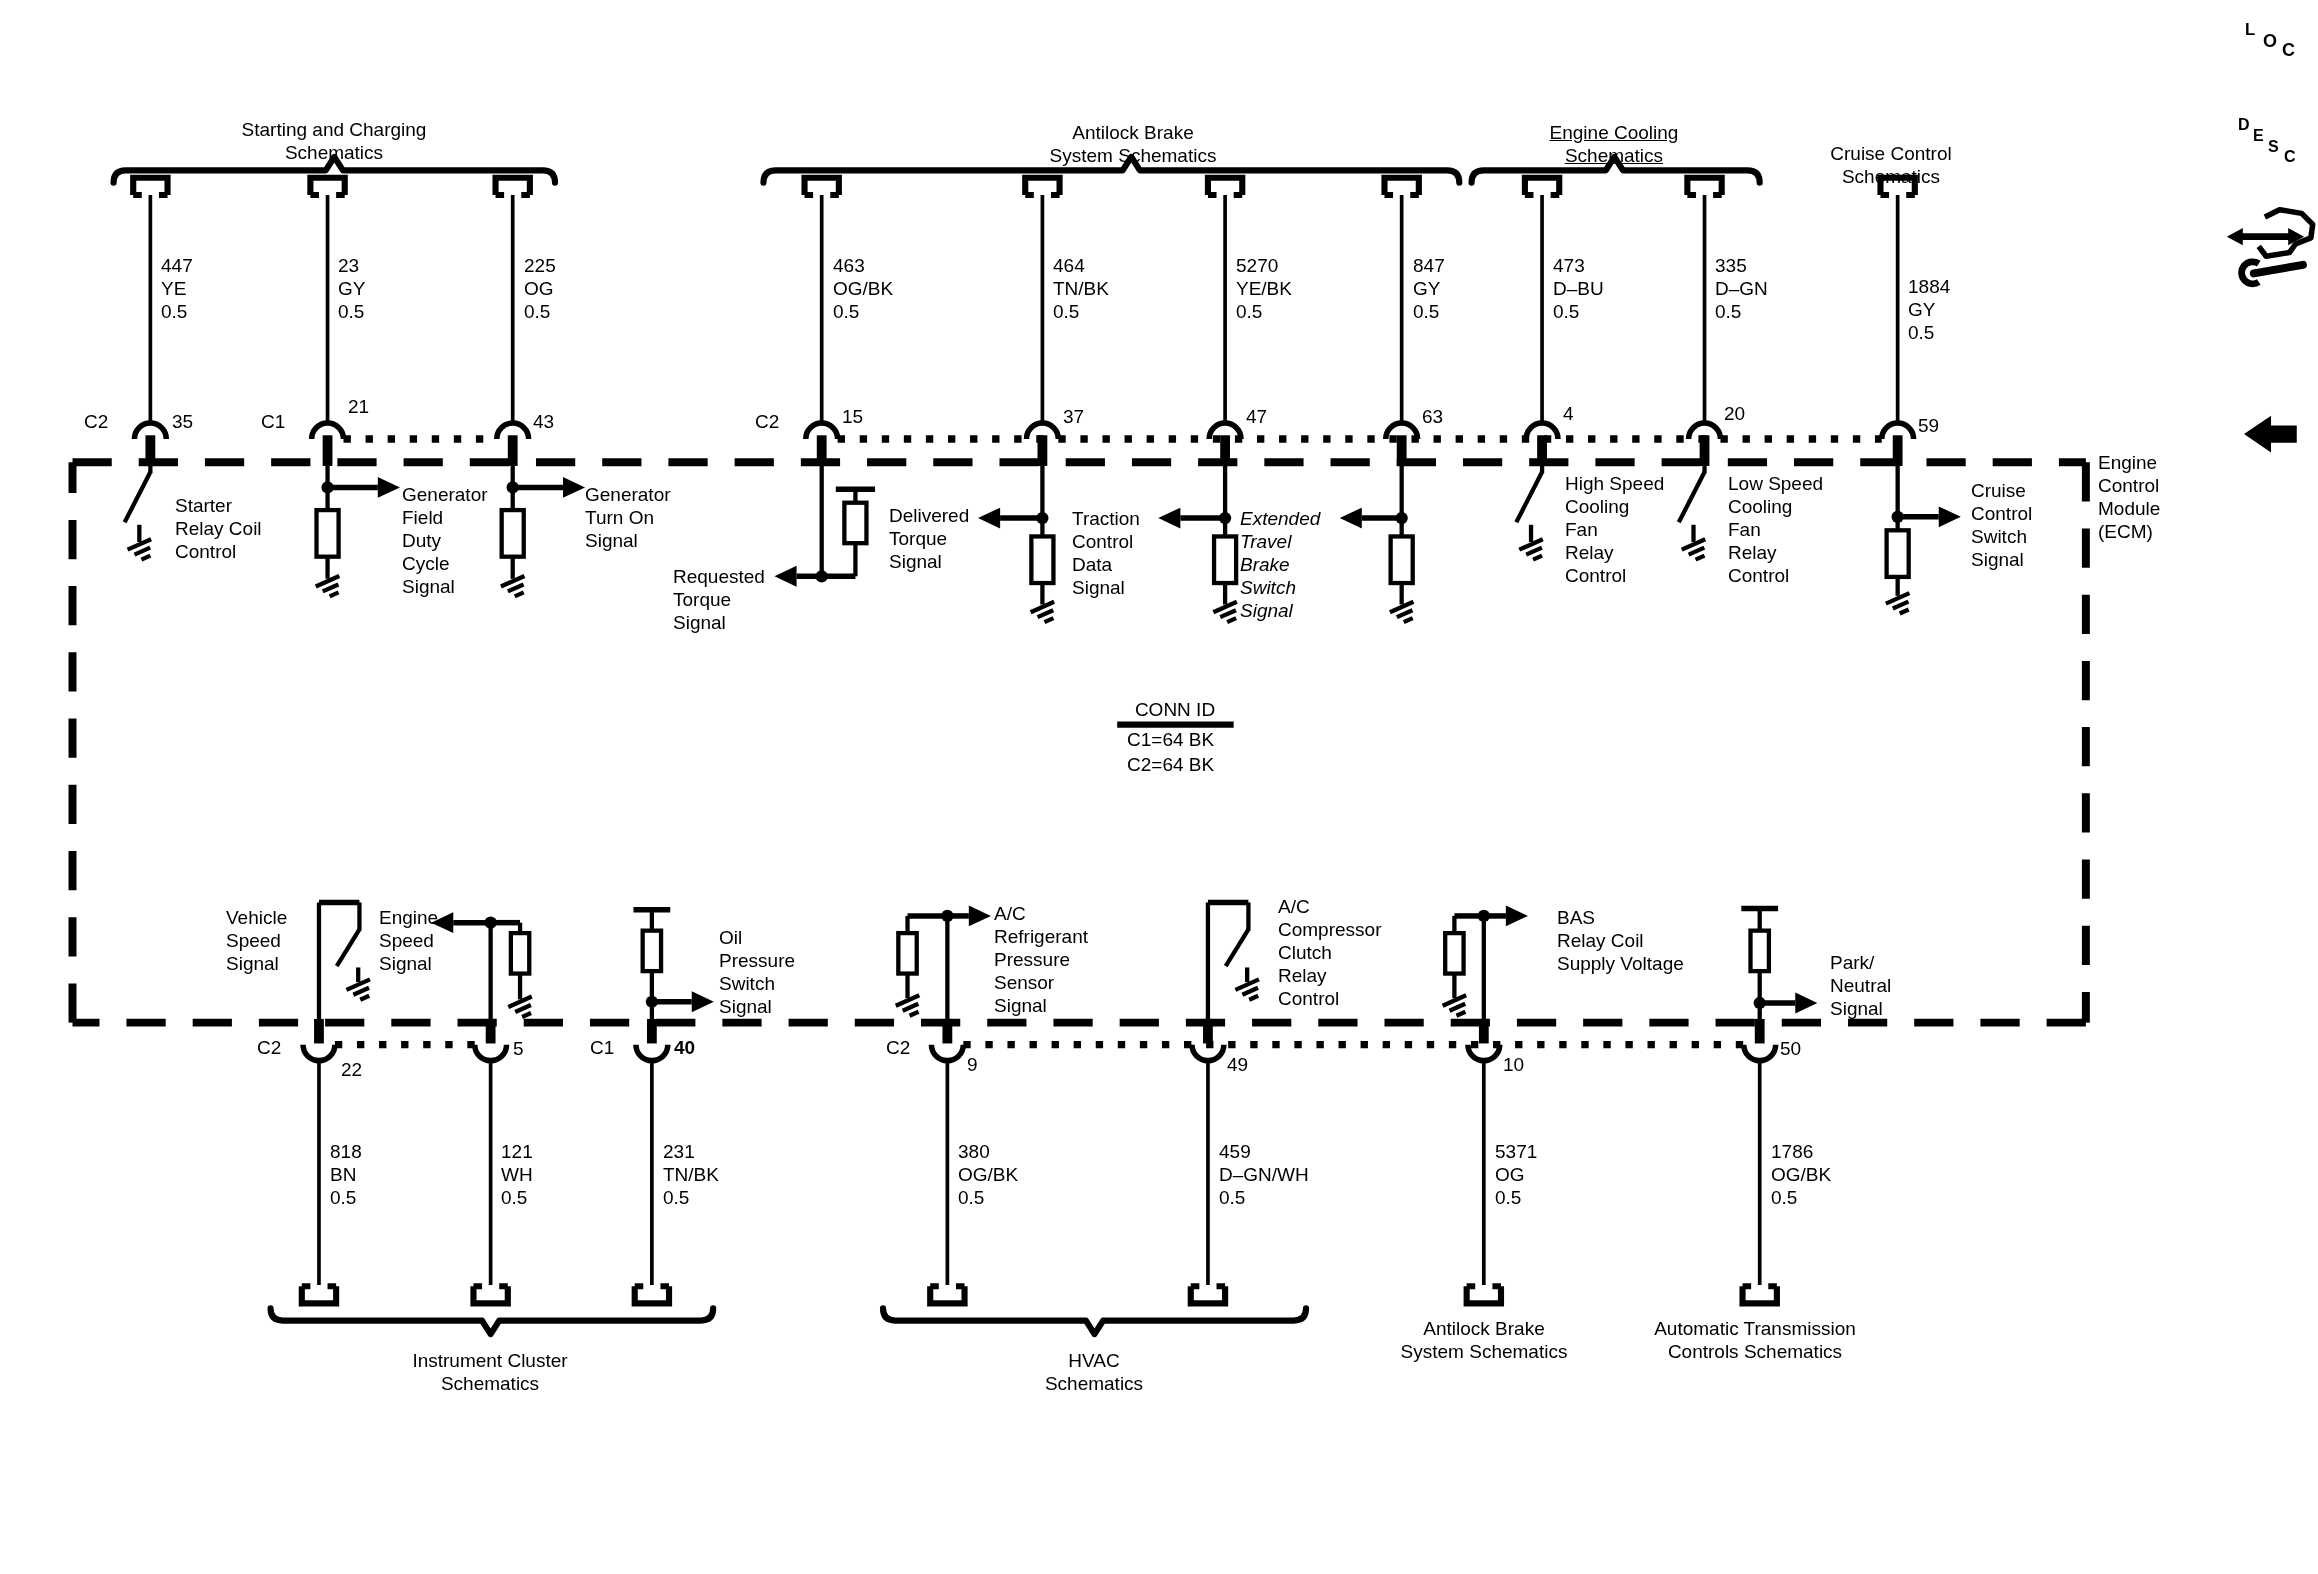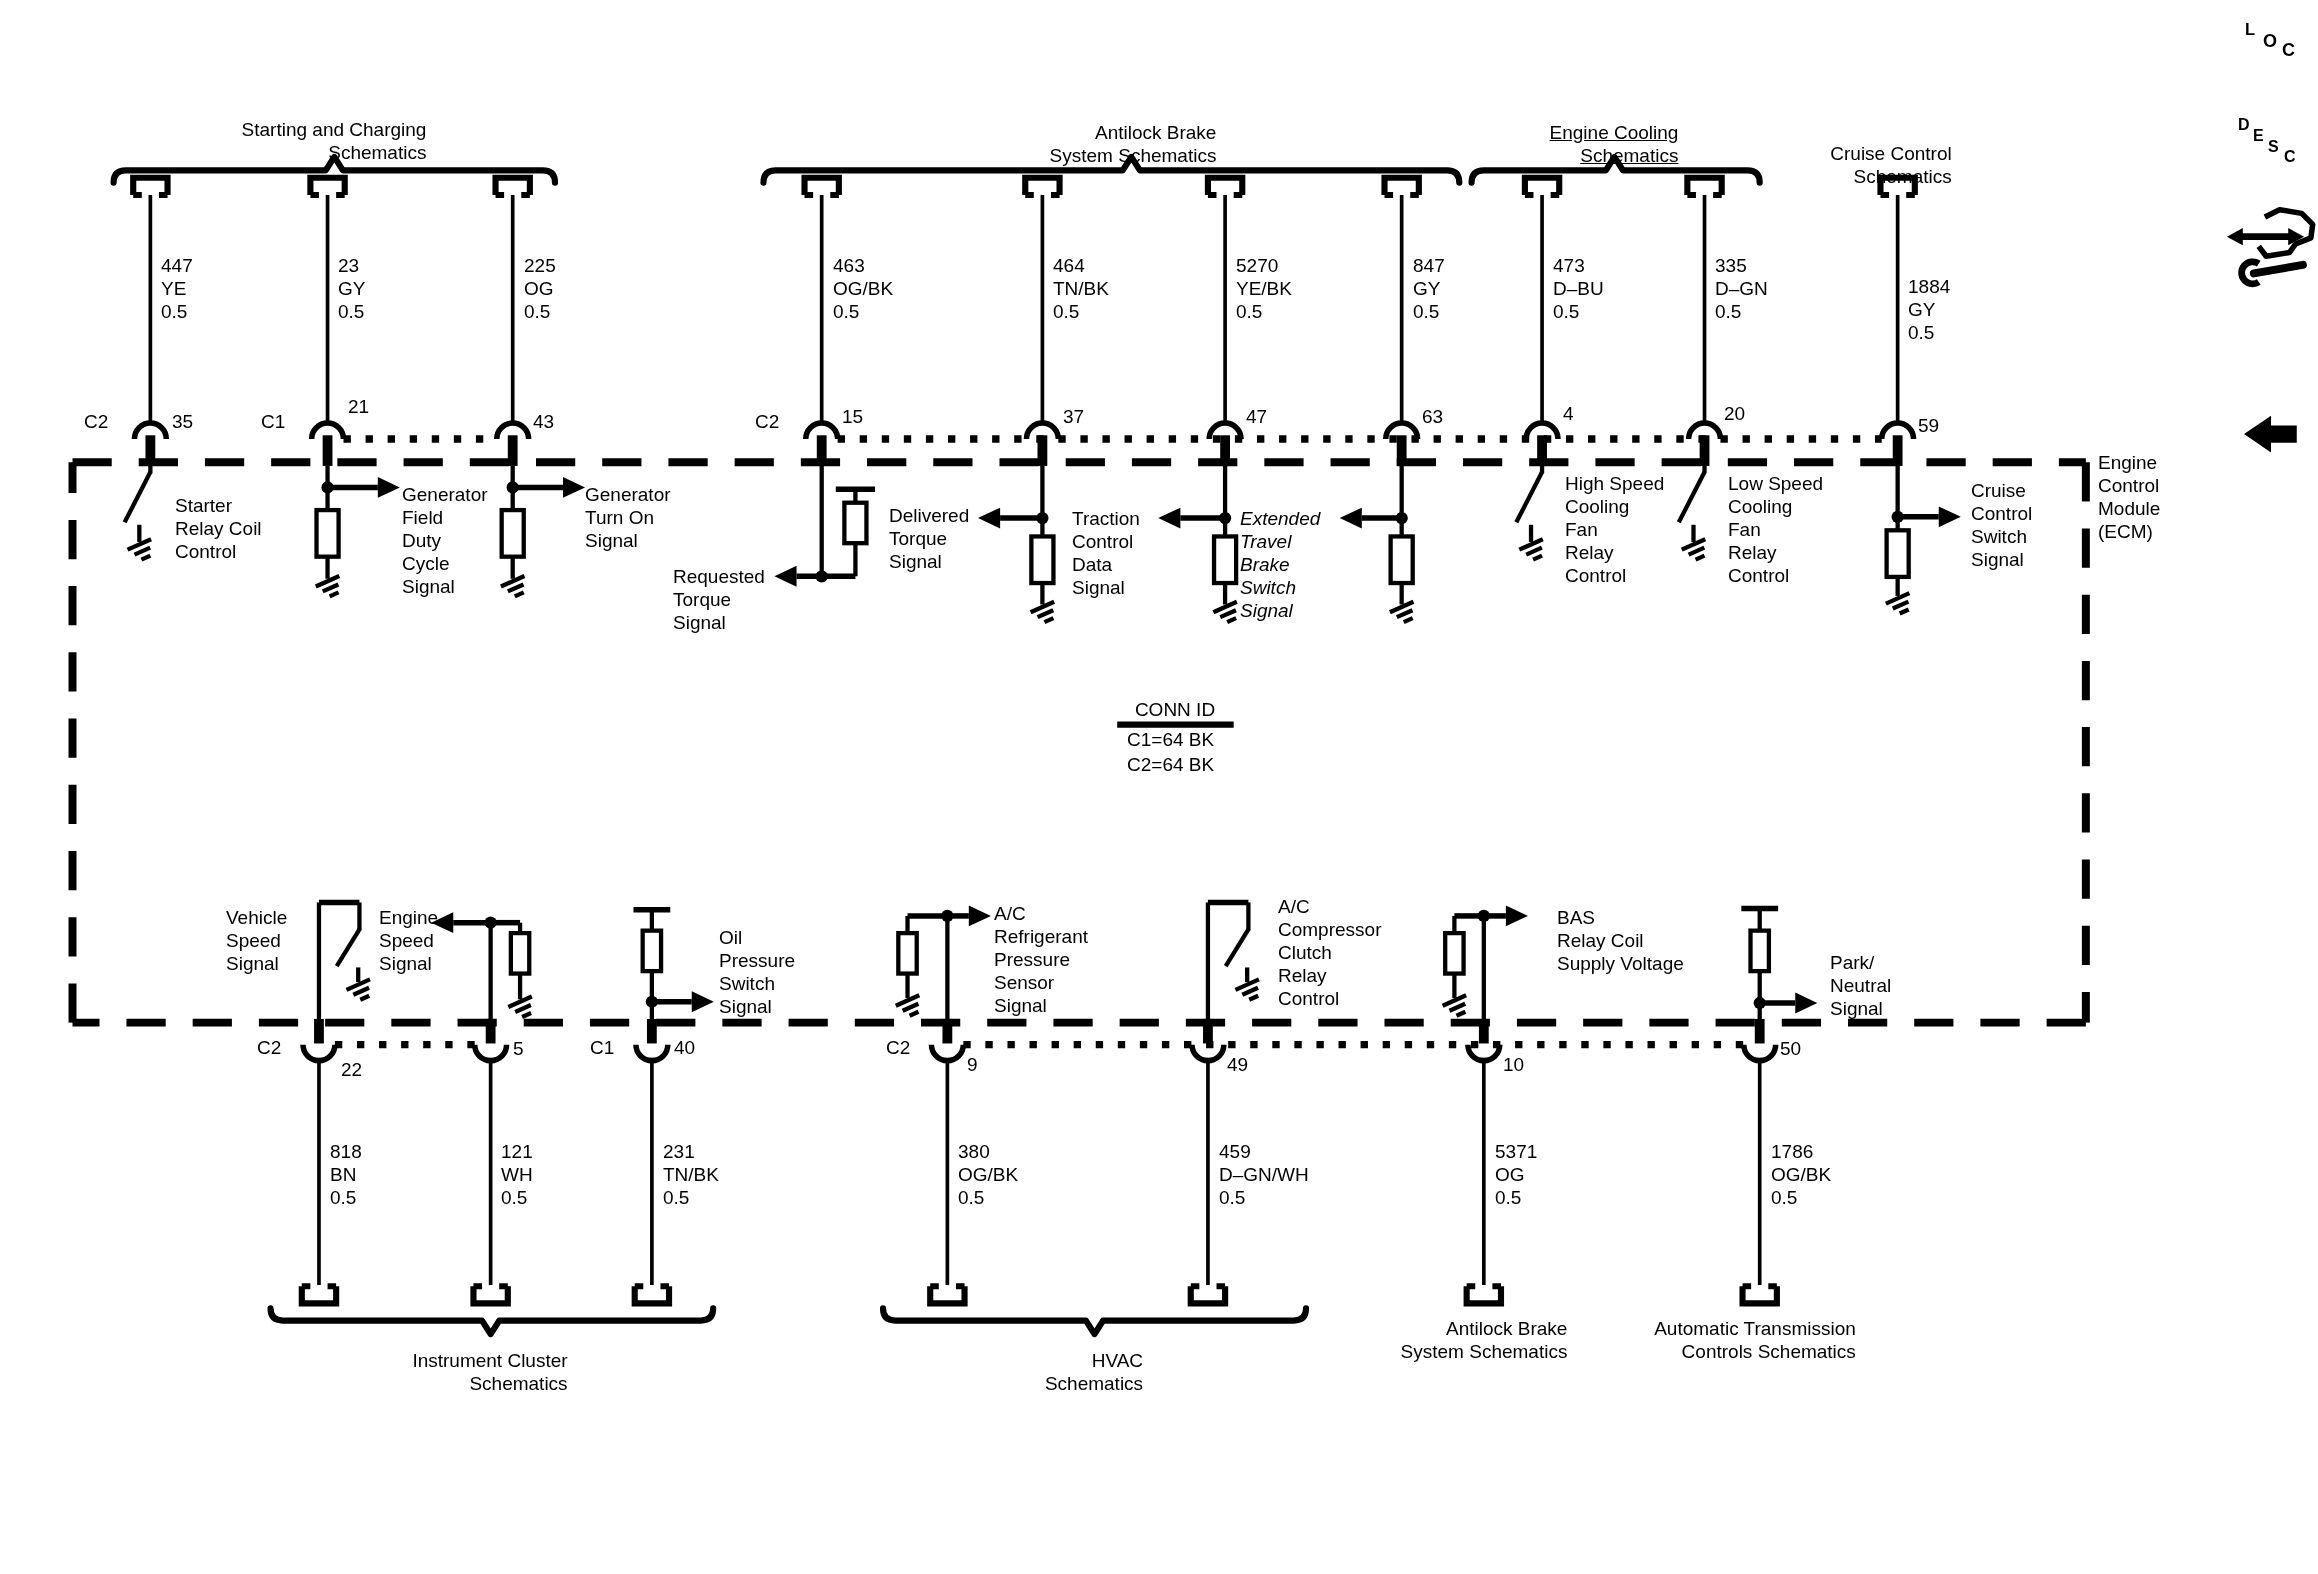--- a/index.html
+++ b/index.html
@@ -1,20 +1,20 @@
 <!DOCTYPE html>
 <html style="font-size:9.8px"><head>
 <meta charset="utf-8">
 <style>
   html,body{margin:0;padding:0;background:#ffffff;}
   #stage{position:relative;width:2319px;height:1575px;background:#ffffff;overflow:hidden;
          font-family:"Liberation Sans","DejaVu Sans",sans-serif;color:#000;}
   #art{position:absolute;left:0;top:0;}
   .lbl{position:absolute;white-space:pre-line;font-size:19px;line-height:23px;font-weight:500;}
-  .ctr{transform:translateX(-50%);text-align:right;}
+  .ctr{transform:translateX(-50%);text-align:center;}
   .pinlbl{font-size:19px;font-weight:500;}
   .iconletter{position:absolute;font-weight:700;}
   svg line,svg path,svg polyline{stroke:#000;}
   svg rect.res{fill:#ffffff;stroke:#000;}
   .dot{fill:#000;stroke:none;}
   .head{fill:#000;stroke:none;}
 </style>
 </head>
 <body>
 
@@ -470,21 +470,21 @@
 Relay Coil
 Supply Voltage</div>
   <div class="lbl" style="left:1830px;top:951px;">Park/
 Neutral
 Signal</div>
 
   <div class="lbl pinlbl" style="left:257px;top:1036px;">C2</div>
   <div class="lbl pinlbl" style="left:341px;top:1058px;">22</div>
   <div class="lbl pinlbl" style="left:513px;top:1037px;">5</div>
   <div class="lbl pinlbl" style="left:590px;top:1036px;">C1</div>
-  <div class="lbl pinlbl" style="left:674px;top:1036px;">40</div>
+  <div class="lbl pinlbl" style="left:674px;top:1036px;font-weight:bold;">40</div>
   <div class="lbl pinlbl" style="left:886px;top:1036px;">C2</div>
   <div class="lbl pinlbl" style="left:967px;top:1053px;">9</div>
   <div class="lbl pinlbl" style="left:1227px;top:1053px;">49</div>
   <div class="lbl pinlbl" style="left:1503px;top:1053px;">10</div>
   <div class="lbl pinlbl" style="left:1780px;top:1037px;">50</div>
 
   <div class="lbl" style="left:330px;top:1140px;">818
 BN
 0.5</div>
   <div class="lbl" style="left:501px;top:1140px;">121

